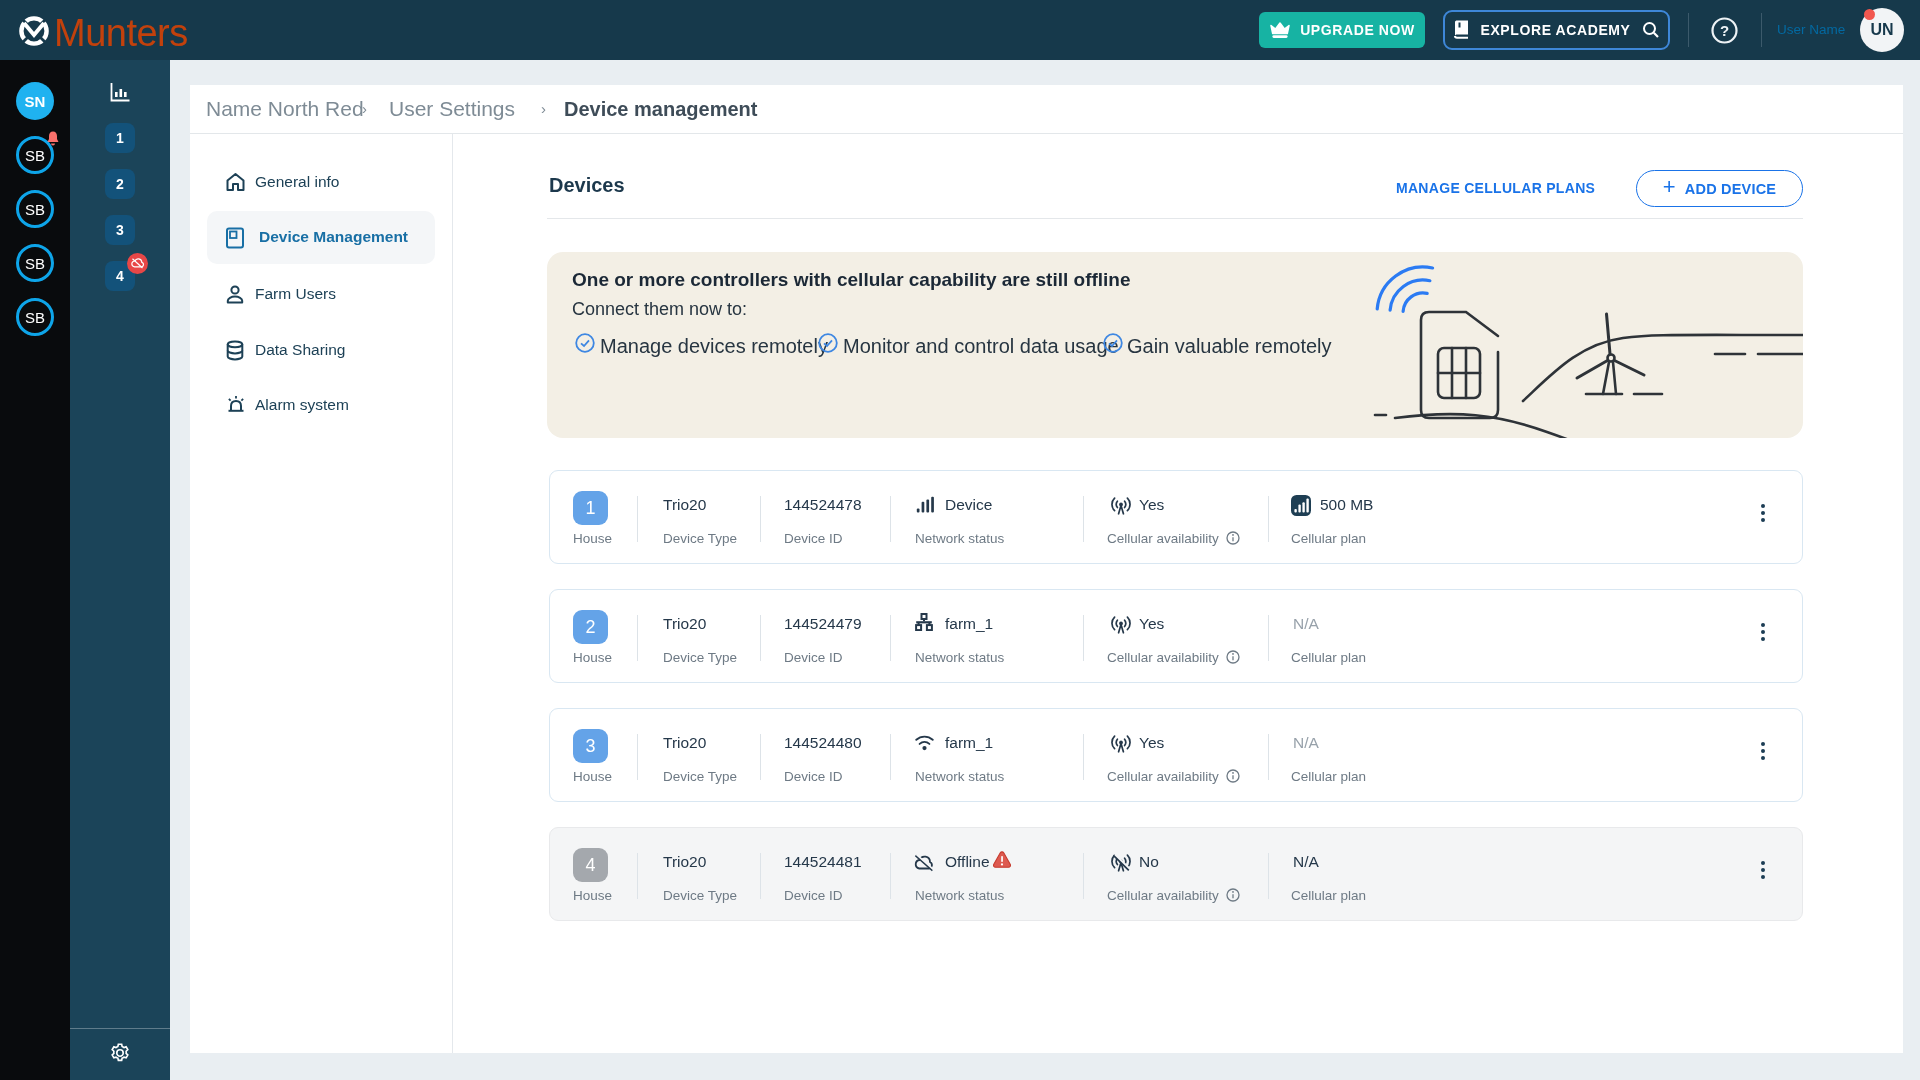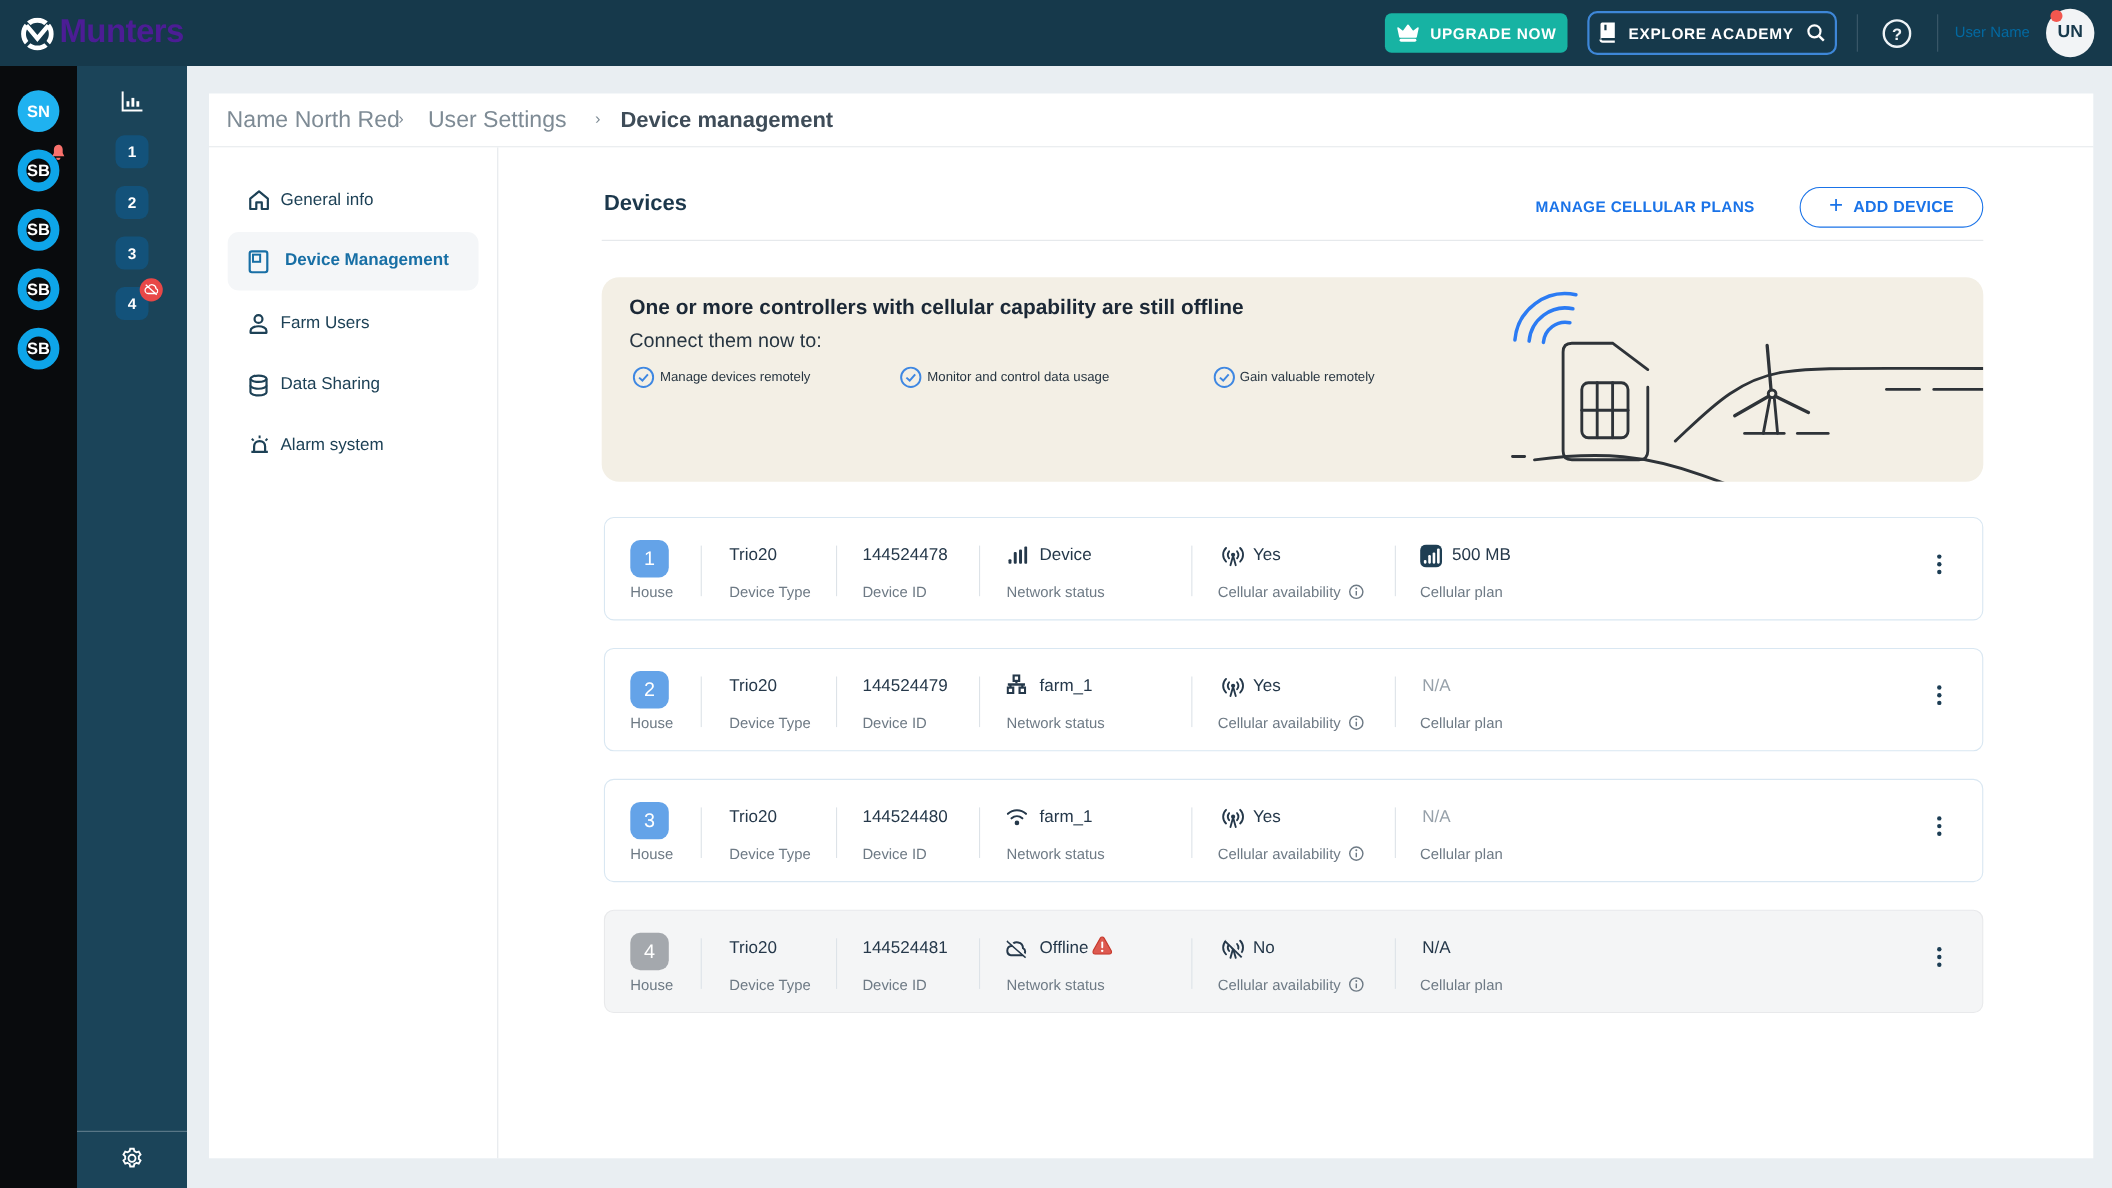--- a/index.html
+++ b/index.html
@@ -2,33 +2,33 @@
 <html><head>
 <meta charset="utf-8">
 <style>
   * { margin:0; padding:0; box-sizing:border-box; }
   html,body { width:1920px; height:1080px; overflow:hidden; }
   body { font-family:"Liberation Sans", sans-serif; position:relative; background:#e9eef2; }
   .abs { position:absolute; }
 
   
   #topbar { left:0; top:0; width:1920px; height:60px; background:#16394b; }
-  #logo-text { left:54px; top:12px; font-size:30px; font-weight:bold; color:#4c1d95; letter-spacing:-0.5px; }
+  #logo-text { left:54px; top:12px; font-size:38px; font-weight:normal; color:#c2410c; letter-spacing:-0.5px; }
   #btn-upgrade { left:1259px; top:12px; width:166px; height:36px; background:#17b3a3; border-radius:6px; color:#fff; font-size:14px; font-weight:bold; letter-spacing:0.6px; display:flex; align-items:center; justify-content:center; gap:9px; }
   #btn-academy { left:1443px; top:10px; width:227px; height:40px; border:2px solid #3e87d8; border-radius:9px; color:#fff; font-size:14px; font-weight:bold; letter-spacing:0.6px; display:flex; align-items:center; justify-content:center; gap:10px; }
   .topdiv { top:13px; width:1px; height:34px; background:#3c5a6b; }
   #username { left:1777px; top:22px; font-size:13.5px; color:#0369a1; }
   #avatar-un { left:1860px; top:8px; width:44px; height:44px; border-radius:50%; background:#f2f4f6; color:#17394c; font-size:16px; font-weight:bold; display:flex; align-items:center; justify-content:center; }
   #avatar-dot { left:1864px; top:9px; width:11px; height:11px; border-radius:50%; background:#f2574f; }
 
   
   #rail { left:0; top:60px; width:70px; height:1020px; background:#090b0d; }
   .av { position:absolute; left:16px; width:38px; height:38px; border-radius:50%; display:flex; align-items:center; justify-content:center; font-size:15px; color:#fff; }
   .av.sn { background:#1fb2f0; font-weight:bold; }
-  .av.sb { border:8px solid #0ea5e9; font-weight:bold; }
+  .av.sb { border:3px solid #0ea5e9; font-weight:normal; }
   #strip { left:70px; top:60px; width:100px; height:1020px; background:#1b4459; }
   .numsq { position:absolute; left:105px; width:30px; height:30px; border-radius:8px; background:#13527a; color:#fff; font-size:14px; font-weight:bold; display:flex; align-items:center; justify-content:center; }
   #strip-div { left:70px; top:1028px; width:100px; height:1px; background:rgba(255,255,255,0.3); }
 
   
   #crumbbar { left:190px; top:85px; width:1713px; height:49px; background:#fff; border-bottom:1px solid #e3e7ea; }
   #content { left:190px; top:134px; width:1713px; height:919px; background:#fff; }
   .crumb { position:absolute; top:97px; font-size:21px; color:#7e8b95; }
   .crumb.b { color:#3e4c58; font-weight:bold; font-size:20px; top:98px; }
   .chev { position:absolute; top:100px; font-size:15px; color:#7e8b95; }
@@ -43,21 +43,21 @@
   #h-devices { left:549px; top:174px; font-size:20px; font-weight:bold; color:#1c384c; }
   #h-manage { left:1396px; top:180px; font-size:14px; font-weight:bold; color:#1a73e8; letter-spacing:0.3px; }
   #btn-add { left:1636px; top:170px; width:167px; height:37px; border:1.5px solid #1a73e8; border-radius:19px; color:#1a73e8; font-size:14.5px; font-weight:bold; letter-spacing:0.2px; display:flex; align-items:center; justify-content:center; gap:9px; }
   #h-div { left:547px; top:218px; width:1256px; height:1px; background:#e4e7ea; }
 
   
   #banner { left:547px; top:252px; width:1256px; height:186px; background:#f3efe5; border-radius:16px; overflow:hidden; }
   #b-title { left:25px; top:17px; font-size:19px; font-weight:bold; color:#1b2836; }
   #b-sub { left:25px; top:47px; font-size:18px; color:#273541; }
   .b-check { position:absolute; top:81px; width:20px; height:20px; }
-  .b-item { position:absolute; top:83px; font-size:12px; color:#273541; }
+  .b-item { position:absolute; top:83px; font-size:20px; color:#273541; }
   #b-btn { left:25px; top:127px; width:268px; height:48px; border-radius:24px; background:#2e7ce0; color:#fff; font-size:14.5px; font-weight:bold; letter-spacing:0.2px; display:flex; align-items:center; justify-content:center; }
 
   
   .row { position:absolute; left:549px; width:1254px; height:94px; background:#fff; border:1px solid #d9e7f2; border-radius:9px; }
   .row.off { background:#f4f5f6; border-color:#e8e9eb; }
   .badge { position:absolute; left:23px; top:20px; width:35px; height:34px; border-radius:9px; background:#64a3e8; color:#fff; font-size:18px; display:flex; align-items:center; justify-content:center; }
   .badge.gray { background:#a4a8ad; }
   .cell-l { position:absolute; font-size:13.5px; color:#6e7a85; top:60px; }
   .cell-v { position:absolute; font-size:15.5px; color:#25384a; top:25px; }
   .vdiv { position:absolute; top:25px; width:1px; height:46px; background:#dde3e8; }

